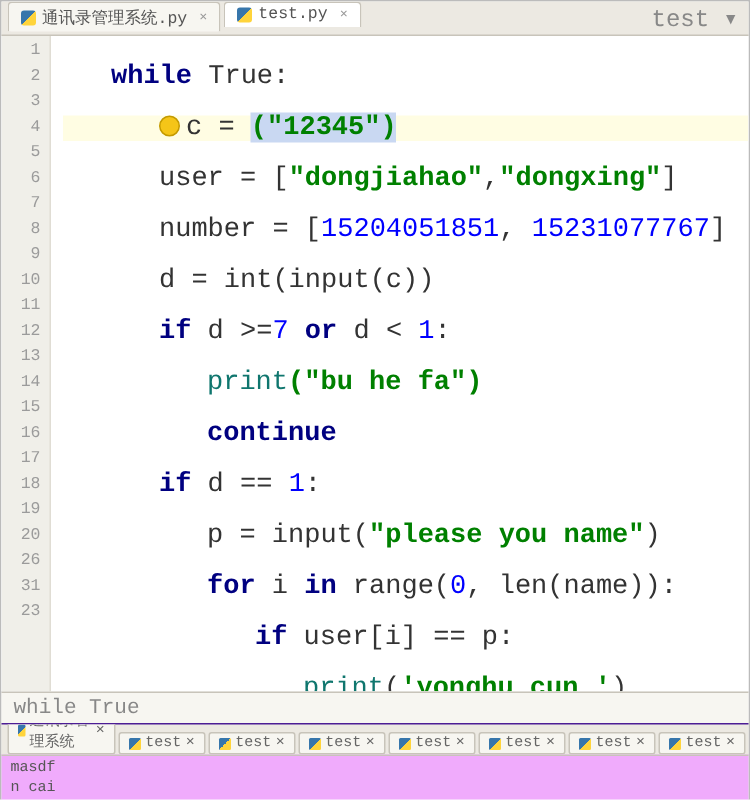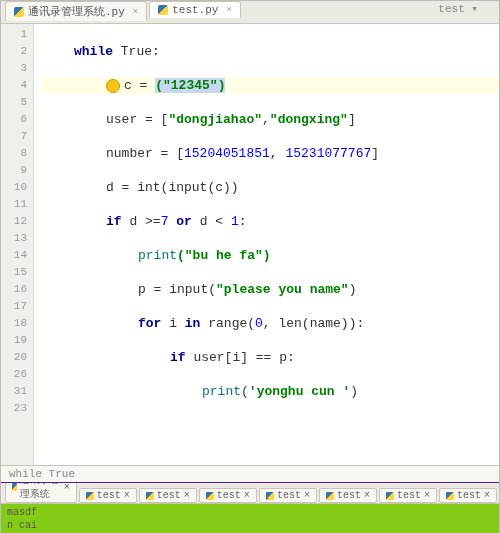--- a/index.html
+++ b/index.html
@@ -2,36 +2,36 @@
 <html><head>
 <meta charset="utf-8">
 <style>
 html,body{margin:0;padding:0;width:500px;height:533px;overflow:hidden;font-family:"Consolas","Courier New",monospace;font-size:12px;background:#f4f4f4;color:#333}
 .ide{display:flex;flex-direction:column;height:100%;background:#fff;border:1px solid #bbb}
 .tabs{display:flex;align-items:flex-start;background:#ece9e2;border-bottom:1px solid #c8c4ba;height:22px;padding-left:4px}
 .tab{display:flex;align-items:center;gap:4px;padding:2px 8px;background:#f7f6f1;border:1px solid #c8c4ba;border-bottom:none;margin-right:2px;border-radius:3px 3px 0 0;font-size:11px;color:#555;cursor:pointer}
 .tab.active{background:#fff}
 .tab .py-icon{width:10px;height:10px;background:linear-gradient(135deg,#3776ab 50%,#ffd43b 50%);border-radius:2px}
 .tab .close{font-size:9px;color:#999;margin-left:4px}
-.run-hint{position:absolute;right:22px;top:2px;font-size:11px;color:#888}
+.run-hint{position:absolute;right:8px;top:2px;font-size:16px;color:#888}
 .editor{display:flex;flex:1;overflow:hidden;background:#fff}
 .gutter{background:#f0efe9;color:#9b9b9b;text-align:right;padding:2px 6px 0 0;width:26px;border-right:1px solid #e0ddd4;font-size:11px;line-height:17px;user-select:none}
-.code{flex:1;padding:2px 0 0 8px;font-size:13px;line-height:17px;white-space:pre;overflow:hidden}
+.code{flex:1;padding:2px 0 0 8px;font-size:18px;line-height:17px;white-space:pre;overflow:hidden}
 .kw{color:#000080;font-weight:bold}
 .str{color:#008000;font-weight:bold}
 .num{color:#0000ff}
 .fn{color:#0f766e}
 .sel{background:#c9d8f2}
 .hl-line{background:#fffde3}
 .bulb{display:inline-block;width:12px;height:12px;background:#f5c518;border-radius:50%;border:1px solid #c49a00;vertical-align:middle;margin-right:4px;position:relative}
-.structure{background:#f7f6f1;border-top:1px solid #c8c4ba;padding:2px 8px;font-size:11px;color:#888}
+.structure{background:#f7f6f1;border-top:1px solid #c8c4ba;padding:2px 8px;font-size:14px;color:#888}
 .bottom-tabs{display:flex;background:#ece9e2;border-top:1px solid #4c1d95;height:20px;align-items:flex-end;padding-left:4px;overflow:hidden}
 .btab{display:flex;align-items:center;gap:3px;padding:1px 6px;font-size:10px;color:#666;border:1px solid #c8c4ba;background:#f7f6f1;margin-right:2px;border-radius:2px;cursor:pointer}
 .btab .py-icon{width:8px;height:8px;background:linear-gradient(135deg,#3776ab 50%,#ffd43b 50%);border-radius:1px}
-.console{background:#84cc16;border-top:1px solid #c8c4ba;padding:2px 6px;font-size:10px;color:#555;height:26px;line-height:13px;overflow:hidden}
+.console{background:#f0abfc;border-top:1px solid #c8c4ba;padding:2px 6px;font-size:10px;color:#555;height:26px;line-height:13px;overflow:hidden}
 .indent1{padding-left:32px}
 .indent2{padding-left:64px}
 .indent3{padding-left:96px}
 .indent4{padding-left:128px}
 .indent5{padding-left:160px}
 </style>
 </head>
 <body>
 
 <div class="ide">
@@ -76,20 +76,22 @@
         <div>23</div>
     </div>
     <div class="code">
 <div class="indent1"><span class="kw">while</span><span> True:</span></div>
 <div class="indent2 hl-line"><span class="bulb"></span><span>c = </span><span class="sel str">("12345")</span></div>
 <div class="indent2"><span>user = [</span><span class="str">"dongjiahao"</span><span>,</span><span class="str">"dongxing"</span><span>]</span></div>
 <div class="indent2"><span>number = [</span><span class="num">15204051851</span><span>, </span><span class="num">15231077767</span><span>]</span></div>
 <div class="indent2"><span>d = int(input(c))</span></div>
 <div class="indent2"><span class="kw">if</span><span> d &gt;=</span><span class="num">7</span><span class="kw"> or </span><span>d &lt; </span><span class="num">1</span><span>:</span></div>
 <div class="indent3"><span class="fn">print</span><span class="str">("bu he fa")</span></div>
+<div class="indent3"><span class="kw">continue</span></div>
+<div class="indent2"><span class="kw">if</span><span> d == </span><span class="num">1</span><span>:</span></div>
 <div class="indent3"><span>p = input(</span><span class="str">"please you name"</span><span>)</span></div>
 <div class="indent3"><span class="kw">for</span><span> i </span><span class="kw">in</span><span> range(</span><span class="num">0</span><span>, len(name)):</span></div>
 <div class="indent4"><span class="kw">if</span><span> user[i] == p:</span></div>
 <div class="indent5"><span class="fn">print</span><span>(</span><span class="str">'yonghu cun '</span><span>)</span></div>
 
 
 
 
 
 

